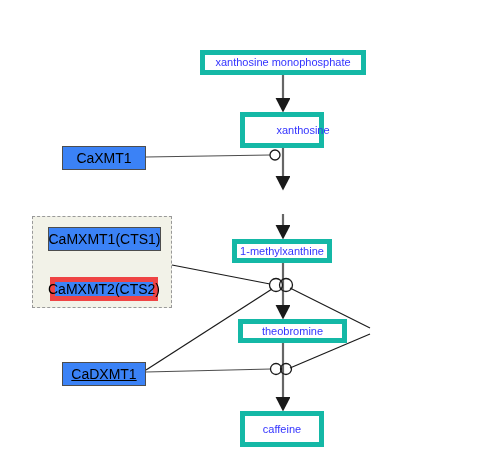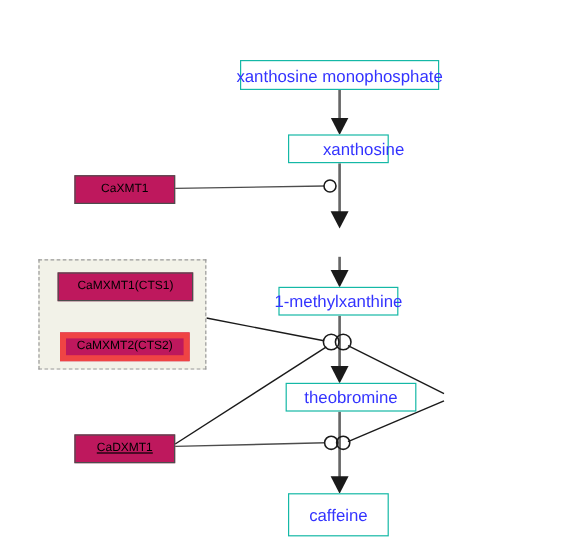--- a/index.html
+++ b/index.html
@@ -15,31 +15,31 @@
 
   .node{
     position:absolute;
     box-sizing:border-box;
     display:flex;align-items:center;justify-content:center;
     white-space:nowrap;
     line-height:1;
   }
   
   .metabolite{
-    border:1px solid #14b8a6;
+    border:5px solid #14b8a6;
     background:#ffffff;
     color:#3333ff;
-    font-size:14px;
+    font-size:11px;
   }
   
   .enzyme{
     border:1px solid #4d4d4d;
-    background:#be185d;
+    background:#3b82f6;
     color:#000000;
-    font-size:10px;
+    font-size:14px;
   }
   .enzyme.thin{border:5px solid #ef4444;}
 
   .group-box{
     position:absolute;
     box-sizing:border-box;
     border:1px dashed #999999;
     background:#f2f2e8;
   }
 </style>
@@ -89,21 +89,21 @@
     <circle cx="276" cy="369" r="5.5" fill="#ffffff" stroke="#1a1a1a" stroke-width="1.3"></circle>
     <circle cx="286" cy="369" r="5.5" fill="none" stroke="#1a1a1a" stroke-width="1.3"></circle>
   </svg>
 
   <div class="group-box" style="left:32px;top:216px;width:140px;height:92px;"></div>
 
   <div class="node metabolite" style="left:200px;top:50px;width:166px;height:25px;">
     <span>xanthosine monophosphate</span>
   </div>
 
-  <div class="node metabolite" style="left:240px;top:112px;width:84px;height:24px;padding-left:42px;">
+  <div class="node metabolite" style="left:240px;top:112px;width:84px;height:36px;padding-left:42px;">
     <span>xanthosine</span>
   </div>
 
 
   <div class="node metabolite" style="left:232px;top:239px;width:100px;height:24px;">
     <span>1-methylxanthine</span>
   </div>
 
   <div class="node metabolite" style="left:238px;top:319px;width:109px;height:24px;">
     <span>theobromine</span>

